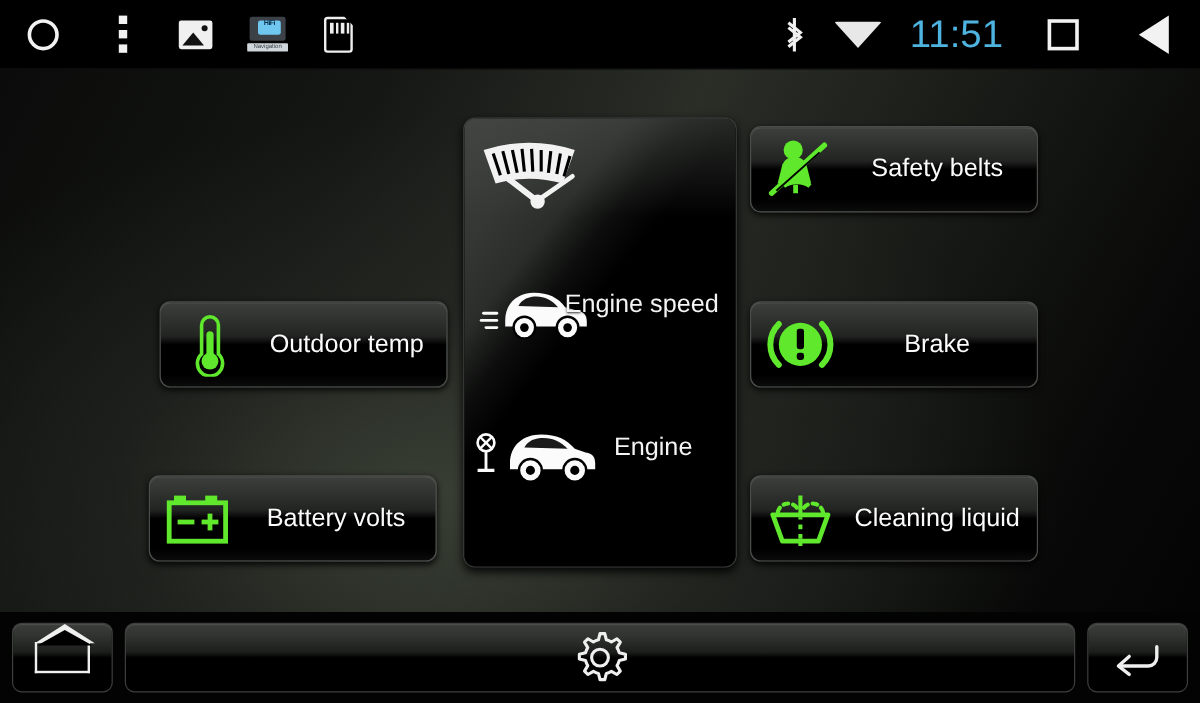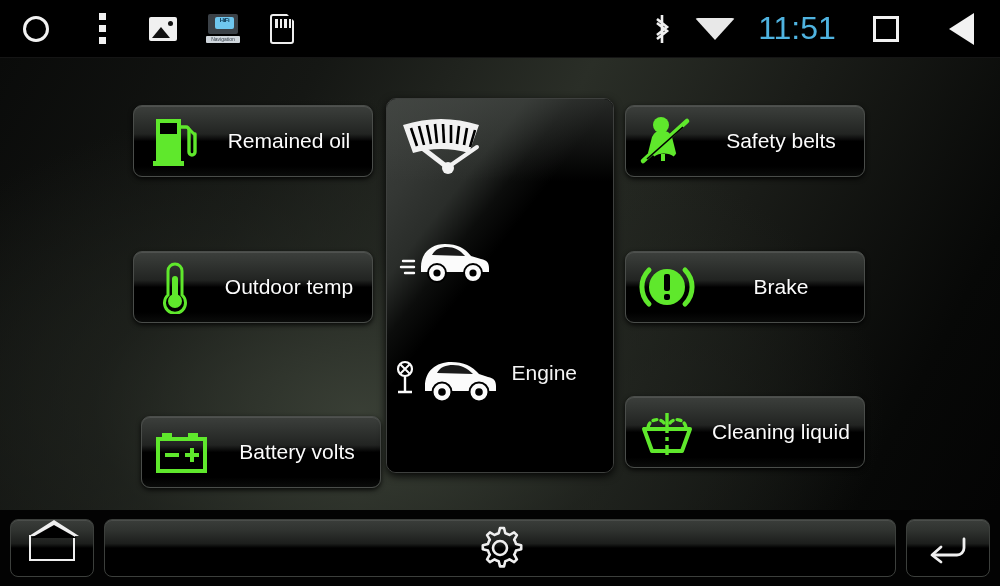--- a/index.html
+++ b/index.html
@@ -125,21 +125,21 @@
   }
   .tile .lbl {
     flex:1; color:#fbfbfb; font-size:21px; text-align:center;
     padding-right:10px;
     text-shadow:0 1px 2px rgba(0,0,0,0.9);
   }
   .tile.right .ico { order:0; }
 
   #tile-oil      { left:133px; top:47px; }
   #tile-temp     { left:133px; top:193px; }
-  #tile-batt     { left:141px; top:338px;margin-top:20px; }
+  #tile-batt     { left:124px; top:338px; }
   #tile-belts    { left:625px; top:47px; }
   #tile-brake    { left:625px; top:193px; }
   #tile-clean    { left:625px; top:338px; }
 
   
   #center {
     position:absolute; left:386px; top:40px;
     width:228px; height:375px;
     border-radius:10px;
     border:1px solid #3e403e;
@@ -267,32 +267,20 @@
         <div class="sb-square"></div>
       </div>
       <div class="sb-item" style="width:78px">
         <div class="sb-tri"></div>
       </div>
     </div>
   </div>
 
   <div id="main">
 
-    <div class="tile" id="tile-oil">
-      <div class="ico">
-        <svg width="44" height="52" viewBox="0 0 44 52">
-          <rect x="3" y="4" width="25" height="42" fill="#5fe82c"></rect>
-          <rect x="7" y="8" width="17" height="11" fill="#000"></rect>
-          <rect x="0" y="46" width="31" height="5" fill="#5fe82c"></rect>
-          <path d="M28 12 h5 a3 3 0 0 1 3 3 v22 a3 3 0 0 0 3 3 a3 3 0 0 0 3 -3 v-18" stroke="#5fe82c" stroke-width="3.4" fill="none" stroke-linecap="round"></path>
-          <path d="M36 14 l5 5" stroke="#5fe82c" stroke-width="3" stroke-linecap="round"></path>
-        </svg>
-      </div>
-      <div class="lbl">Remained oil</div>
-    </div>
 
     <div class="tile" id="tile-temp">
       <div class="ico">
         <svg width="36" height="54" viewBox="0 0 36 54">
           <path d="M18 4 a7 7 0 0 1 7 7 v24 a10.5 10.5 0 1 1 -14 0 v-24 a7 7 0 0 1 7 -7 z" stroke="#5fe82c" stroke-width="3" fill="none"></path>
           <circle cx="18" cy="41" r="7" fill="#5fe82c"></circle>
           <rect x="15" y="16" width="6" height="26" rx="3" fill="#5fe82c"></rect>
         </svg>
       </div>
       <div class="lbl">Outdoor temp</div>
@@ -403,20 +391,21 @@
           </g>
           <path d="M30 34 C30 19 41 10 56 10 C69 10 77 14 84 22 L93 25 C99 26 101 29 101 34 L101 39 L30 39 z" fill="#fbfbfb"></path>
           <path d="M42 21 C45 15 51 13 58 13 C66 13 72 16 78 22 z" fill="#1a1a1a"></path>
           <circle cx="47" cy="40" r="9.5" fill="#fbfbfb" stroke="#000" stroke-width="2"></circle>
           <circle cx="47" cy="40" r="3.8" fill="#000"></circle>
           <circle cx="84" cy="40" r="9.5" fill="#fbfbfb" stroke="#000" stroke-width="2"></circle>
           <circle cx="84" cy="40" r="3.8" fill="#000"></circle>
         </svg>
       </div>
 
+      <div class="c-label" id="c-eng">Engine speed</div>
       <div class="c-label" id="c-spd">Engine</div>
 
     </div>
   </div>
 
   <div id="bottombar">
     <div class="bbtn" id="btn-home">
       <div class="ico-home"></div>
     </div>
     <div class="bbtn" id="btn-settings">

